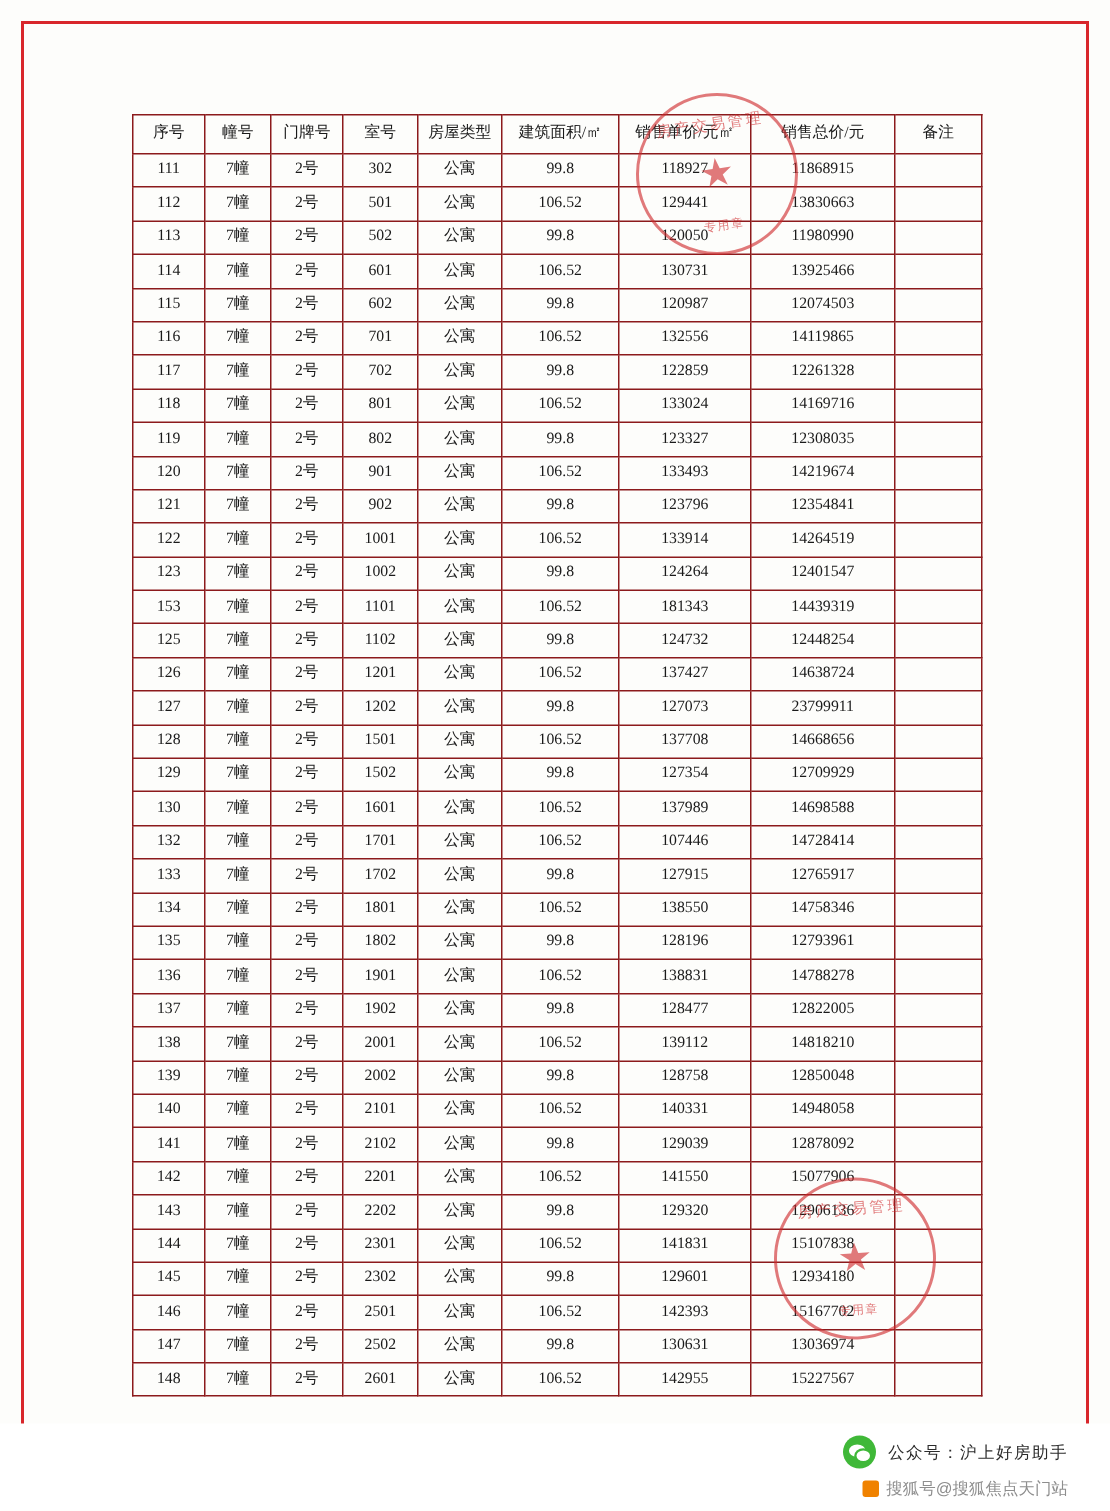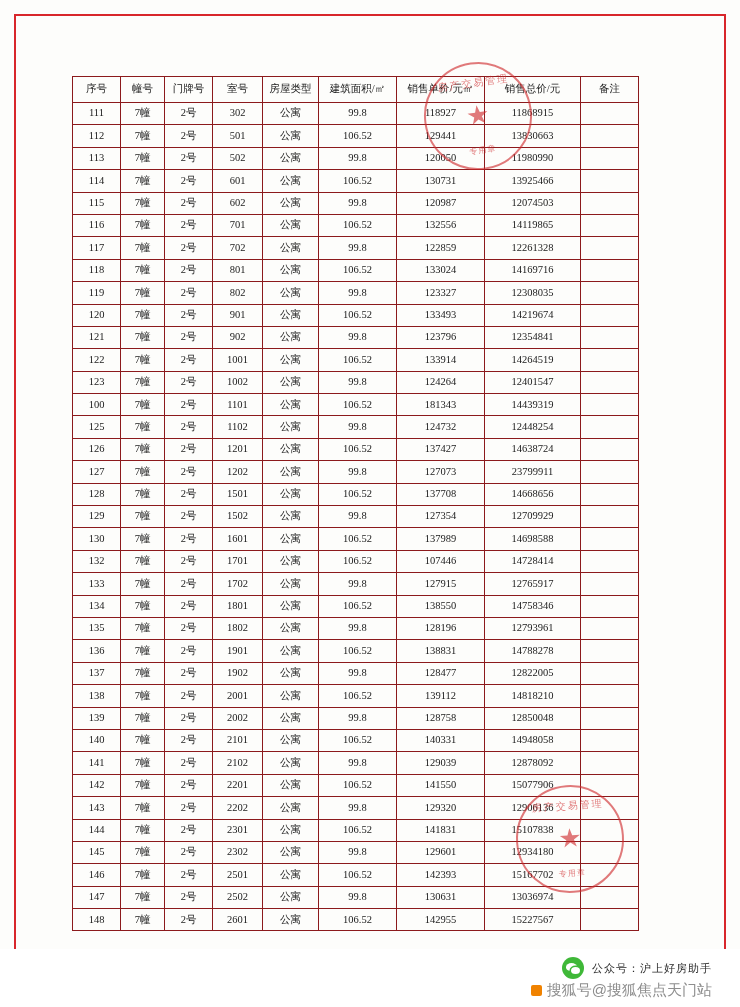--- a/index.html
+++ b/index.html
@@ -30,21 +30,21 @@
   .sheet {
     position: absolute;
     left: 0; top: 0;
     width: 740px;
     height: 1007px;
     background: #fdfdfb;
   }
 
   .table-wrap {
     position: absolute;
-    left: 72px;
+    left: 88px;
     top: 76px;
     width: 566px;
   }
 
   table.pricing {
     border-collapse: collapse;
     width: 566px;
     table-layout: fixed;
     background: transparent;
   }
@@ -177,21 +177,21 @@
   }
   .sohu-row {
     position: absolute;
     right: 28px;
     bottom: 7px;
     display: flex;
     align-items: center;
     gap: 5px;
     font-family: "Liberation Sans", "DejaVu Sans", sans-serif;
     color: #8e8e8e;
-    font-size: 15px;
+    font-size: 11px;
     padding-left: 36px;
   }
   .sohu-mark {
     width: 11px;
     height: 11px;
     border-radius: 2px;
     background: #f08200;
     display: inline-block;
   }
 </style>
@@ -366,21 +366,21 @@
             <td>7幢</td>
             <td>2号</td>
             <td>1002</td>
             <td>公寓</td>
             <td>99.8</td>
             <td>124264</td>
             <td>12401547</td>
             <td></td>
           </tr>
           <tr>
-            <td>100</td>
+            <td>153</td>
             <td>7幢</td>
             <td>2号</td>
             <td>1101</td>
             <td>公寓</td>
             <td>106.52</td>
             <td>181343</td>
             <td>14439319</td>
             <td></td>
           </tr>
           <tr>

